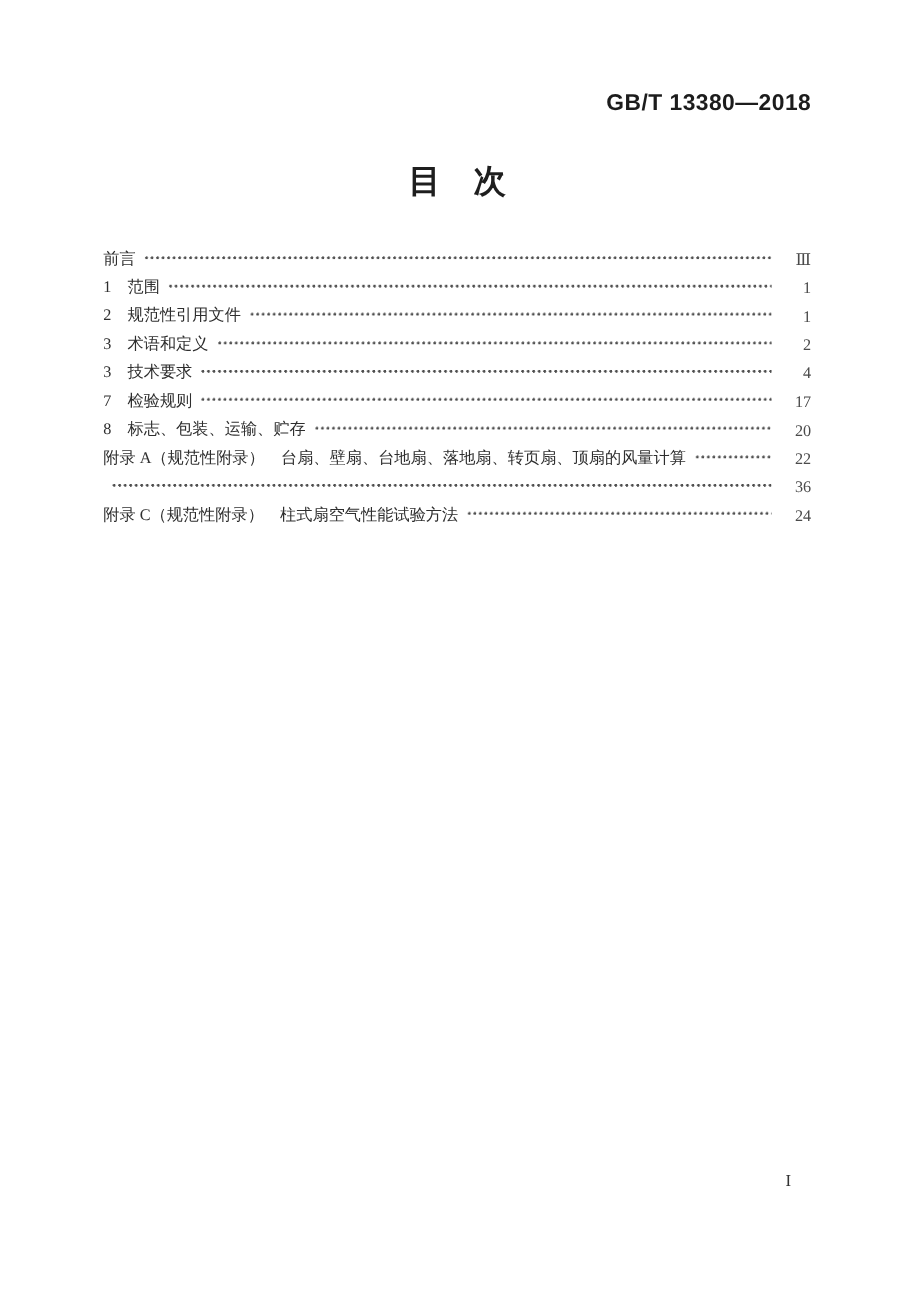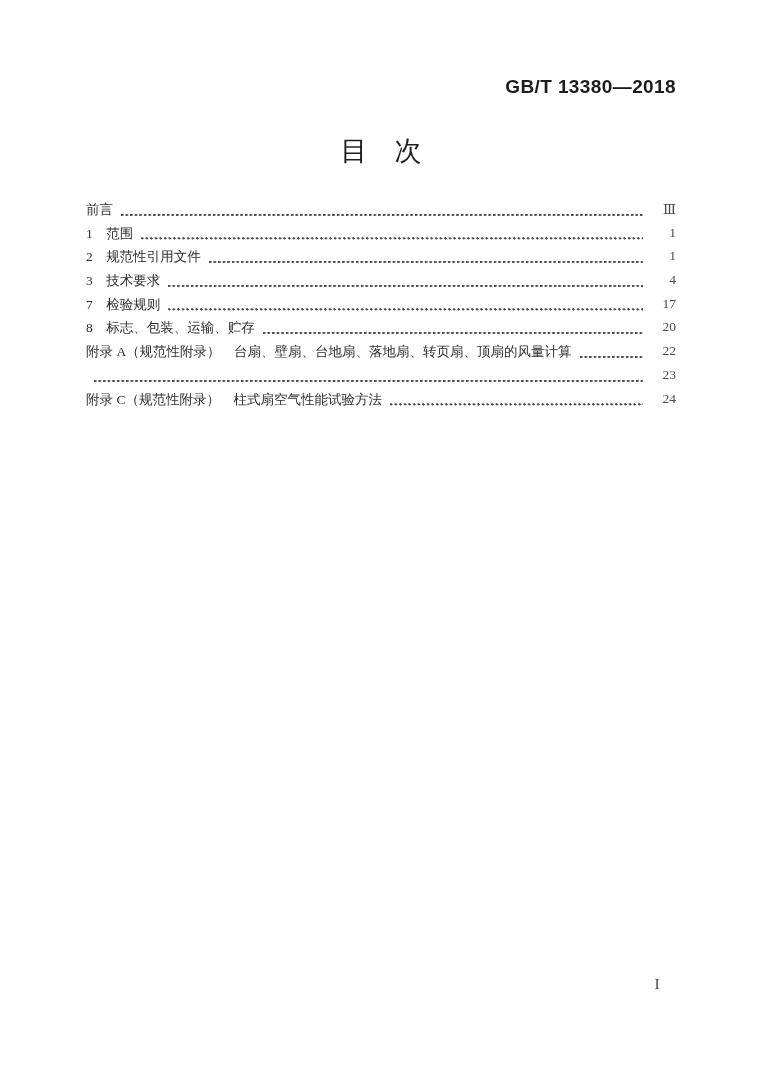--- a/index.html
+++ b/index.html
@@ -22,33 +22,33 @@
     letter-spacing: 0.4px;
     color: #1c1c1c;
   }
   .doc-title {
     position: absolute;
     top: 133px;
     left: 0;
     width: 100%;
     text-align: center;
     font-family: "Liberation Sans", "DejaVu Sans", sans-serif;
-    font-weight: normal;
+    font-weight: bold;
     font-size: 27px;
     color: #1e1e1e;
   }
   .toc {
     position: absolute;
     top: 201px;
     left: 86px;
     width: 590px;
   }
   .toc-row {
     display: flex;
-    align-items: flex-start;
+    align-items: flex-end;
     height: 23.7px;
     font-size: 13.5px;
     color: #2e2e2e;
   }
   .toc-label {
     white-space: pre;
     flex: 0 0 auto;
   }
   .leader {
     flex: 1 1 auto;
@@ -92,20 +92,25 @@
     <span class="toc-label">1　范围</span>
     <span class="leader"></span>
     <span class="toc-page">1</span>
   </div>
   <div class="toc-row">
     <span class="toc-label">2　规范性引用文件</span>
     <span class="leader"></span>
     <span class="toc-page">1</span>
   </div>
   <div class="toc-row">
+    <span class="toc-label">3　术语和定义</span>
+    <span class="leader"></span>
+    <span class="toc-page">2</span>
+  </div>
+  <div class="toc-row">
     <span class="toc-label">3　技术要求</span>
     <span class="leader"></span>
     <span class="toc-page">4</span>
   </div>
   <div class="toc-row">
     <span class="toc-label">7　检验规则</span>
     <span class="leader"></span>
     <span class="toc-page">17</span>
   </div>
   <div class="toc-row">
@@ -113,21 +118,21 @@
     <span class="leader"></span>
     <span class="toc-page">20</span>
   </div>
   <div class="toc-row">
     <span class="toc-label">附录 A（规范性附录）　台扇、壁扇、台地扇、落地扇、转页扇、顶扇的风量计算</span>
     <span class="leader"></span>
     <span class="toc-page">22</span>
   </div>
   <div class="toc-row">
     <span class="leader"></span>
-    <span class="toc-page">23</span>
+    <span class="toc-page">36</span>
   </div>
   <div class="toc-row">
     <span class="toc-label">附录 C（规范性附录）　柱式扇空气性能试验方法</span>
     <span class="leader"></span>
     <span class="toc-page">24</span>
   </div>
 </div>
 
 <div class="footer-page">I</div>
 

